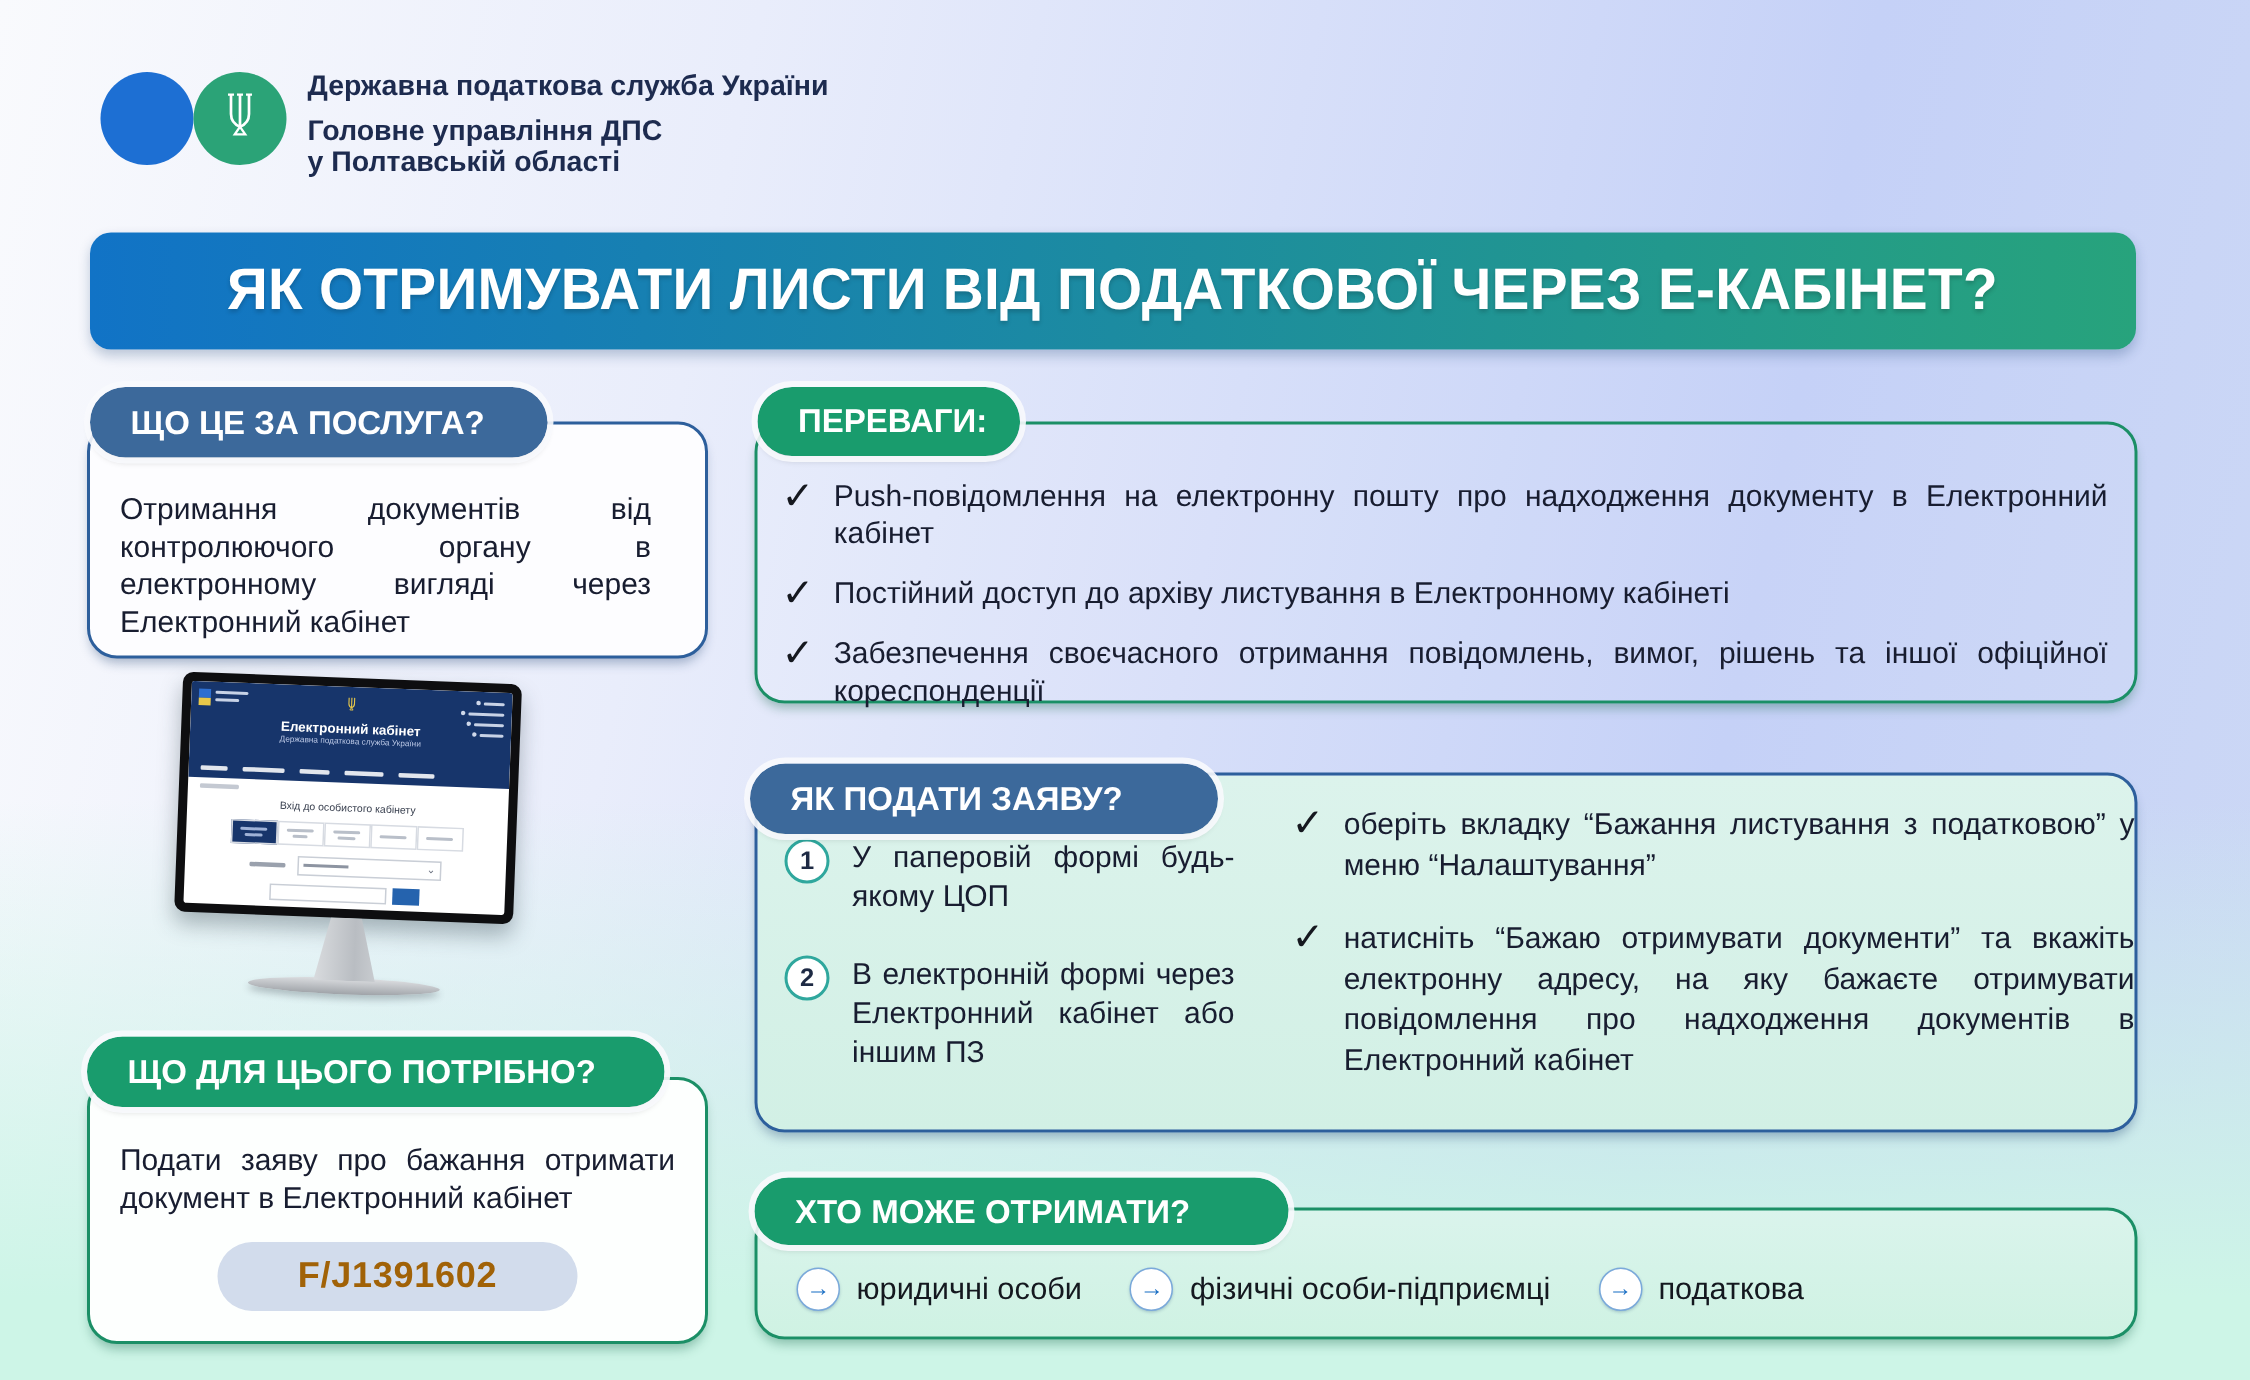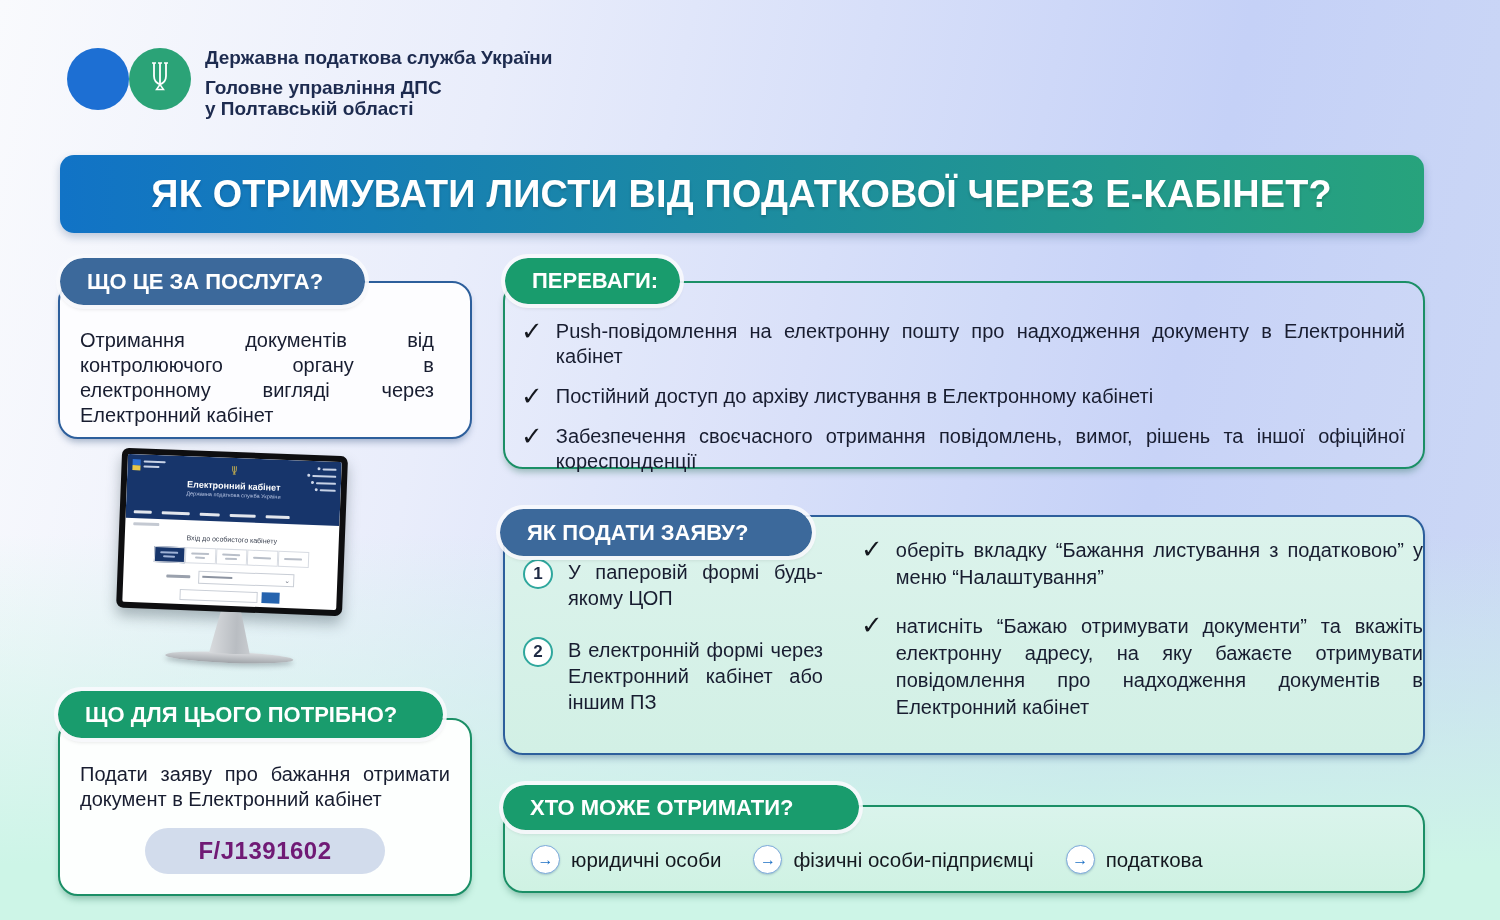--- a/index.html
+++ b/index.html
@@ -46,21 +46,21 @@
   
   .service-pill { left:60px; top:258px; width:305px; height:47px; }
   .service-box  { left:58px; top:281px; width:414px; height:158px; background:#fdfdff; }
   .service-box .body-text { padding:45px 36px 0 20px; }
 
   .required-pill { left:58px; top:691px; width:385px; height:47px; }
   .required-box  { left:58px; top:718px; width:414px; height:178px; background:#fdfffe; }
   .required-box .body-text { padding:42px 20px 0 20px; }
   .form-badge { margin:16px auto 0 auto; width:240px; height:46px; border-radius:23px;
     background:#d2dcec; display:flex; align-items:center; justify-content:center;
-    font-weight:800; font-size:24px; color:#701a75; letter-spacing:0.5px; }
+    font-weight:800; font-size:24px; color:#a16207; letter-spacing:0.5px; }
 
   
   .monitor { position:absolute; left:118px; top:452px; width:230px; height:215px;
     transform:rotate(2.2deg); }
   .bezel { width:226px; height:160px; background:#0e0e10; border-radius:7px; padding:6px;
     box-shadow:0 8px 14px rgba(40,60,70,0.35); }
   .screen { width:100%; height:100%; background:#fff; overflow:hidden; position:relative; border-radius:2px;}
   .scr-header { background:#17356b; height:64px; position:relative; }
   .flag { position:absolute; left:5px; top:5px; width:8px; height:11px; }
   .flag .b { height:5.5px; background:#2e6fd0; } .flag .y { height:5.5px; background:#e8c84a; }

